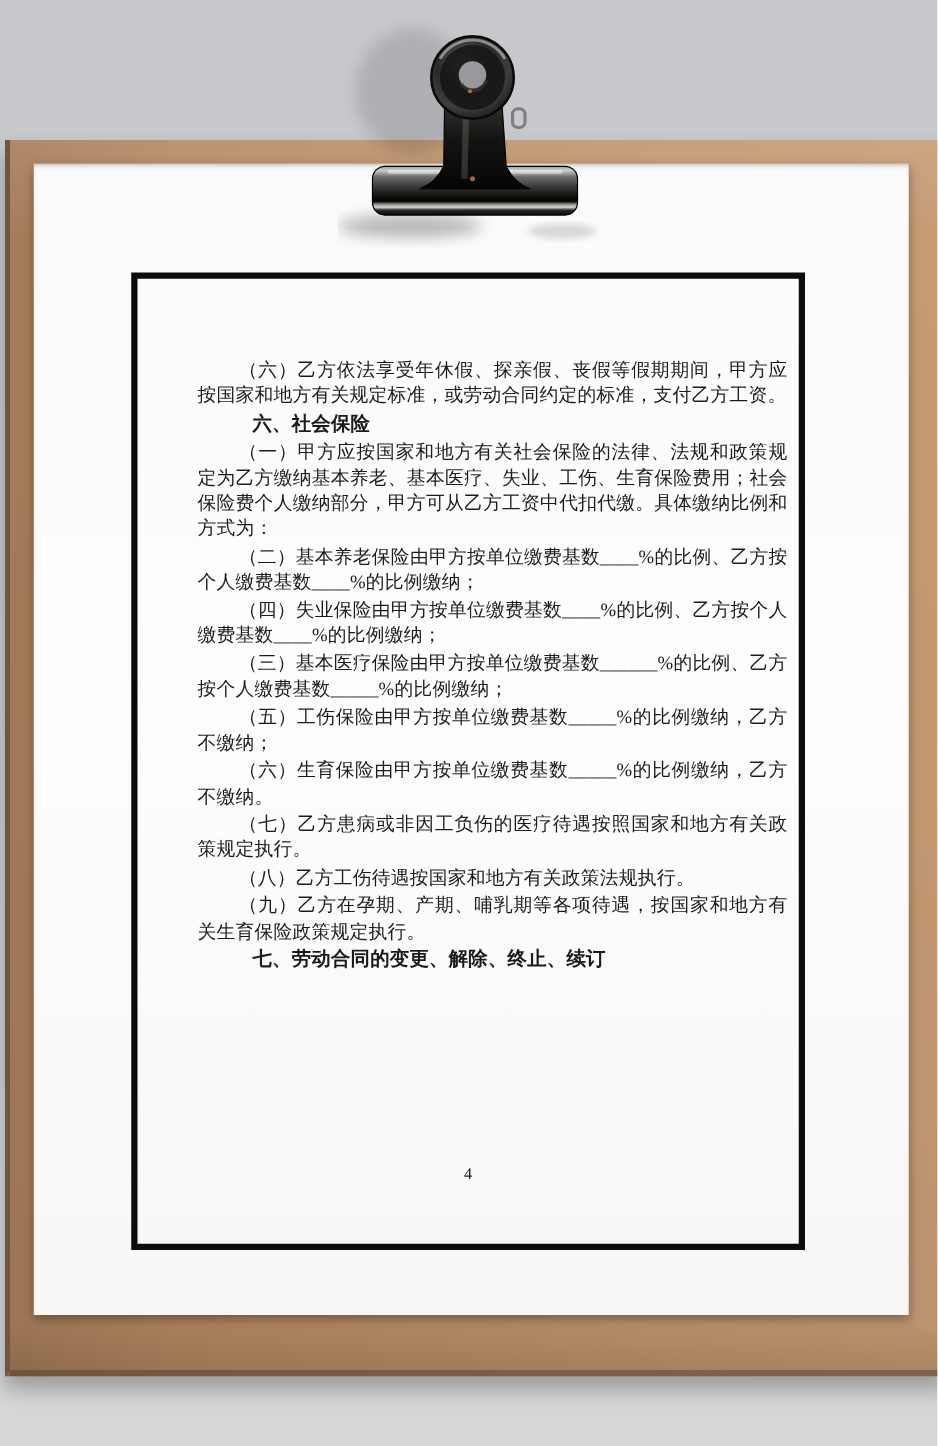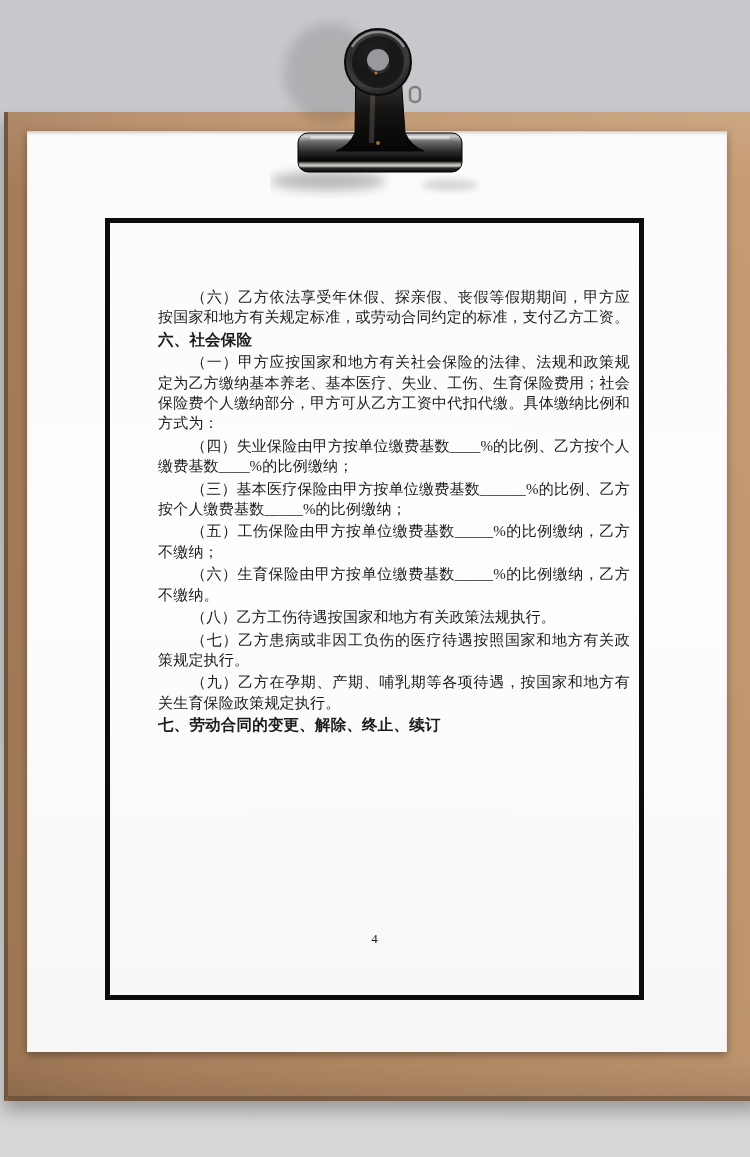--- a/index.html
+++ b/index.html
@@ -30,21 +30,21 @@
     border:5px solid #0c0c0c;box-sizing:border-box;
     padding:64px 9px 0 48px;
   }
   .doc-frame p,.doc-frame h2{
     margin:0 0 2px 0;
     font-size:15px;line-height:20.4px;color:#1b1b1b;
     text-align:justify;letter-spacing:.2px;
   }
   .para{text-indent:2.2em;}
   .cont{text-indent:0;}
-  .doc-frame h2{font-weight:700;font-size:15.5px;}
+  .doc-frame h2{font-weight:700;font-size:15.5px;margin-left:44px;}
   .h2-first{margin-top:14px;}
   .h2-gap{margin-top:20px;}
   .page-number{
     position:absolute;left:0;right:0;bottom:48px;
     text-align:center;font-size:13px;color:#222;
   }
   .clip{position:absolute;left:270px;top:15px;width:220px;height:185px;}
 </style>
 </head>
 <body>
@@ -53,26 +53,27 @@
 
   <div class="board"></div>
 
   <div class="paper">
     <div class="doc-frame">
 
       <p class="para">（六）乙方依法享受年休假、探亲假、丧假等假期期间，甲方应按国家和地方有关规定标准，或劳动合同约定的标准，支付乙方工资。</p>
 
       <h2 class="h2-first">六、社会保险</h2>
       <p class="para">（一）甲方应按国家和地方有关社会保险的法律、法规和政策规定为乙方缴纳基本养老、基本医疗、失业、工伤、生育保险费用；社会保险费个人缴纳部分，甲方可从乙方工资中代扣代缴。具体缴纳比例和方式为：</p>
+      <p class="para">（二）基本养老保险由甲方按单位缴费基数____%的比例、乙方按个人缴费基数____%的比例缴纳；</p>
       <p class="para">（四）失业保险由甲方按单位缴费基数____%的比例、乙方按个人缴费基数____%的比例缴纳；</p>
       <p class="para">（三）基本医疗保险由甲方按单位缴费基数______%的比例、乙方按个人缴费基数_____%的比例缴纳；</p>
       <p class="para">（五）工伤保险由甲方按单位缴费基数_____%的比例缴纳，乙方不缴纳；</p>
       <p class="para">（六）生育保险由甲方按单位缴费基数_____%的比例缴纳，乙方不缴纳。</p>
+      <p class="para">（七）乙方患病或非因工负伤的医疗待遇按照国家和地方有关政策规定执行。</p>
       <p class="para">（八）乙方工伤待遇按国家和地方有关政策法规执行。</p>
-      <p class="para">（七）乙方患病或非因工负伤的医疗待遇按照国家和地方有关政策规定执行。</p>
       <p class="para">（九）乙方在孕期、产期、哺乳期等各项待遇，按国家和地方有关生育保险政策规定执行。</p>
 
       <h2 class="h2-gap">七、劳动合同的变更、解除、终止、续订</h2>
 
       <div class="page-number">4</div>
     </div>
   </div>
 
   <svg class="clip" viewBox="0 0 220 185" xmlns="http://www.w3.org/2000/svg">
     <defs>

